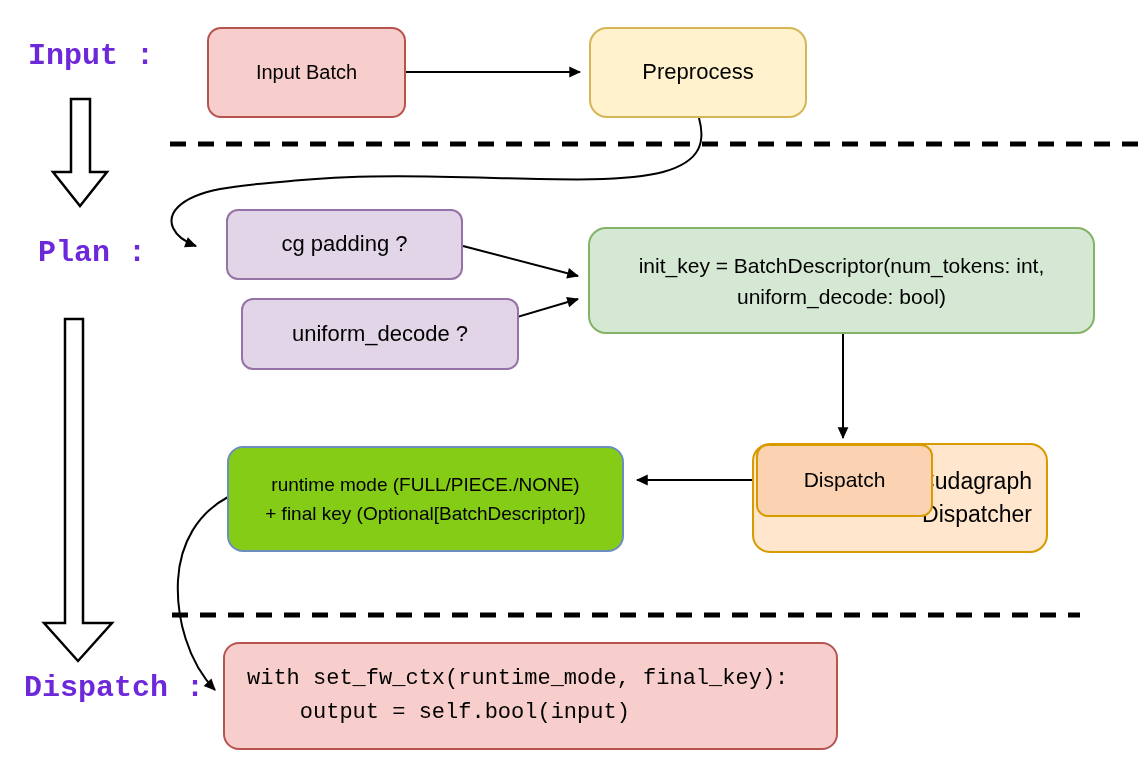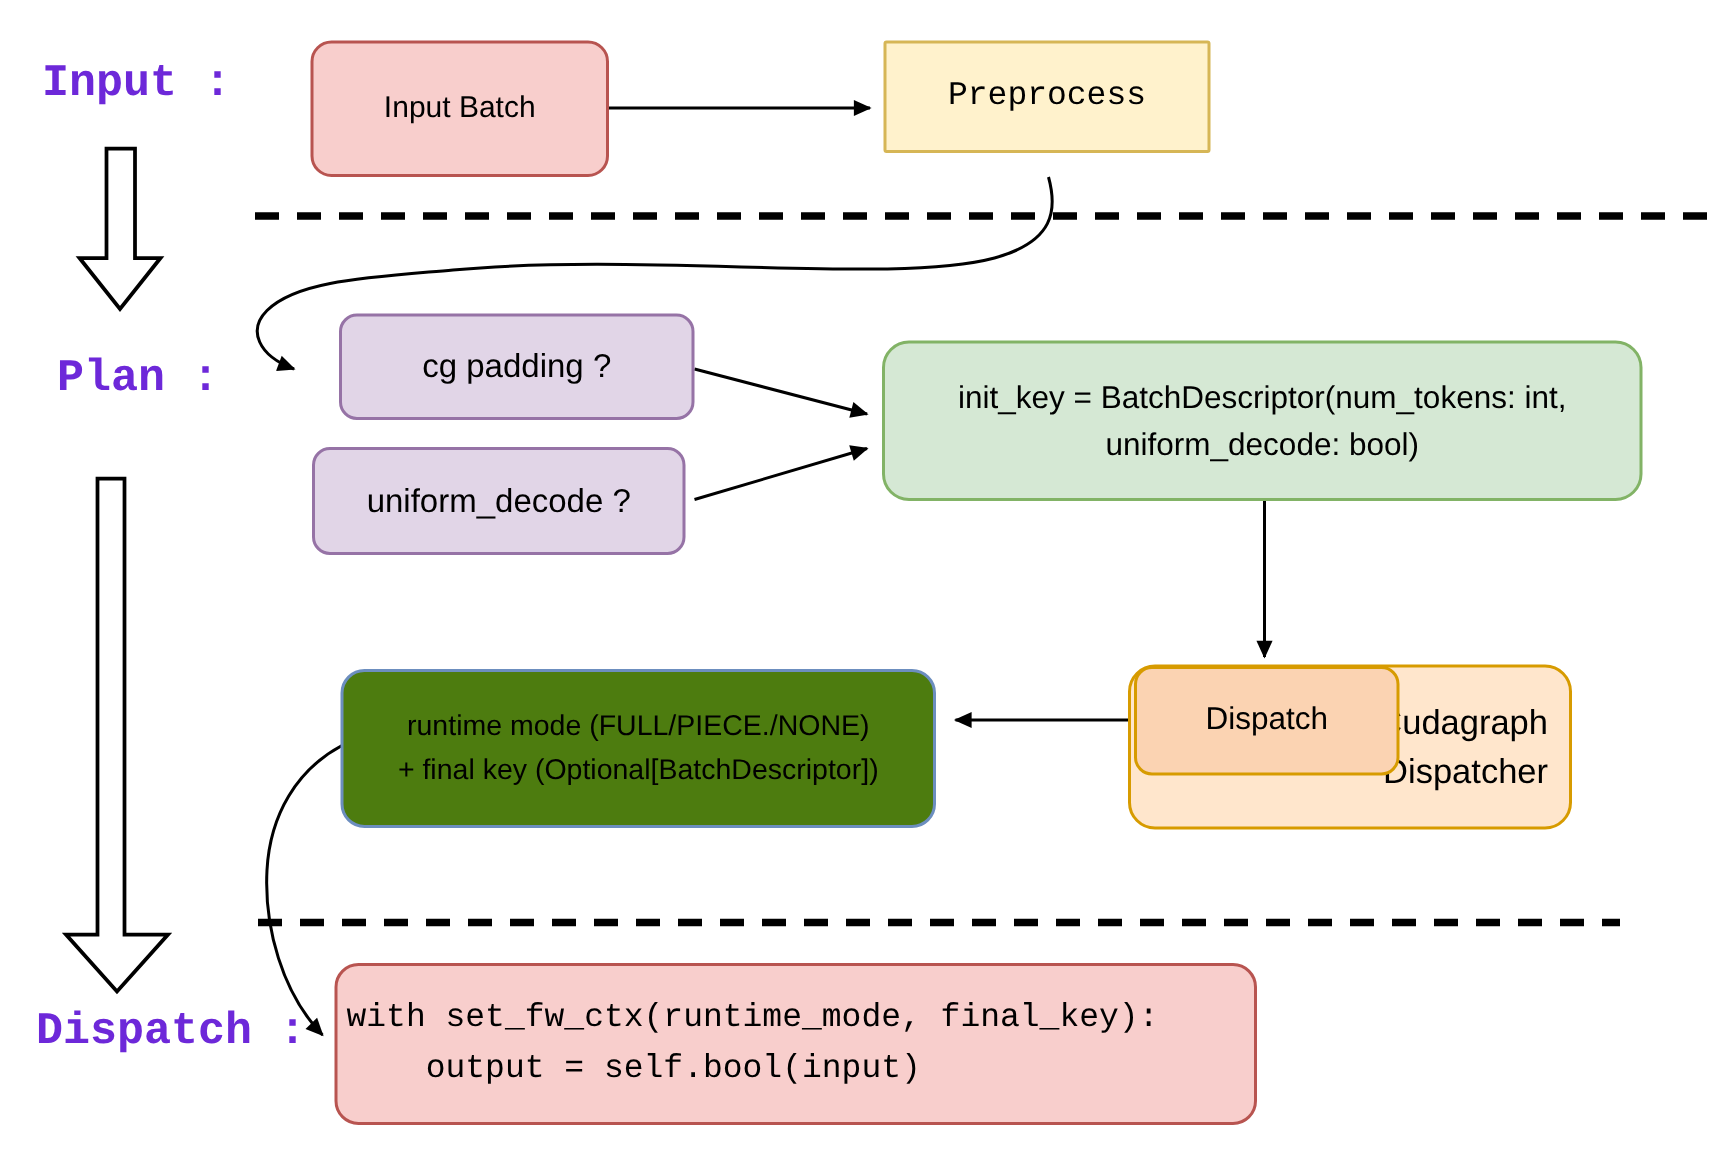--- a/index.html
+++ b/index.html
@@ -35,37 +35,37 @@
     align-items: center;
     justify-content: center;
     text-align: center;
     line-height: 1.38;
     white-space: nowrap;
   }
   .node.red    { background: #f8cecc; border-color: #b85450; }
   .node.yellow { background: #fff2cc; border-color: #d6b656; }
   .node.purple { background: #e1d5e7; border-color: #9673a6; }
   .node.green  { background: #d5e8d4; border-color: #82b366; }
-  .node.blue   { background: #4d7c0f; border-color: #6c8ebf; }
+  .node.blue   { background: #84cc16; border-color: #6c8ebf; }
   .node.orange { background: #ffe6cc; border-color: #d79b00; }
   .node.peach  { background: #fbd3b2; border-color: #d79b00; }
 
   #node-input-batch    { left:207px; top:27px;  width:199px; height:91px;  border-radius:14px; font-size:20px; }
-  #node-preprocess     { left:589px; top:27px;  width:218px; height:75px;  border-radius:2px; font-size:22px;font-family:Liberation Mono, monospace; }
+  #node-preprocess     { left:589px; top:27px;  width:218px; height:91px;  border-radius:18px; font-size:22px; }
   #node-cg-padding     { left:226px; top:209px; width:237px; height:71px;  border-radius:12px; font-size:22px; }
-  #node-uniform-decode { left:208px; top:298px; width:249px; height:72px;  border-radius:12px; font-size:22px; }
+  #node-uniform-decode { left:241px; top:298px; width:278px; height:72px;  border-radius:12px; font-size:22px; }
   #node-init-key       { left:588px; top:227px; width:507px; height:107px; border-radius:18px; font-size:21px; line-height:31px; }
   #node-runtime        { left:227px; top:446px; width:397px; height:106px; border-radius:16px; font-size:19px; line-height:29px; }
   #node-cudagraph      { left:752px; top:443px; width:296px; height:110px; border-radius:18px; font-size:23px; line-height:33px;
                          align-items:flex-end; padding-right:14px; }
   #node-dispatch       { left:756px; top:444px; width:177px; height:73px;  border-radius:12px; font-size:21px; }
   #node-code           { left:223px; top:642px; width:615px; height:108px; border-radius:16px;
                          font-family:"Liberation Mono", monospace; font-size:22px; line-height:34px;
                          align-items:flex-start; padding-left:6px; text-align:left; }
-  .code-line { white-space: pre; }
+  .code-line { white-space: pre; margin-left: 16px; }
   #label-input   { left:28px; top:40px;  }
   #label-plan    { left:38px; top:237px; }
   #label-execute { left:24px; top:672px; }
 </style>
 </head>
 <body>
 
 <div id="canvas">
 
   <svg id="connectors" viewBox="0 0 1142 770" xmlns="http://www.w3.org/2000/svg">

